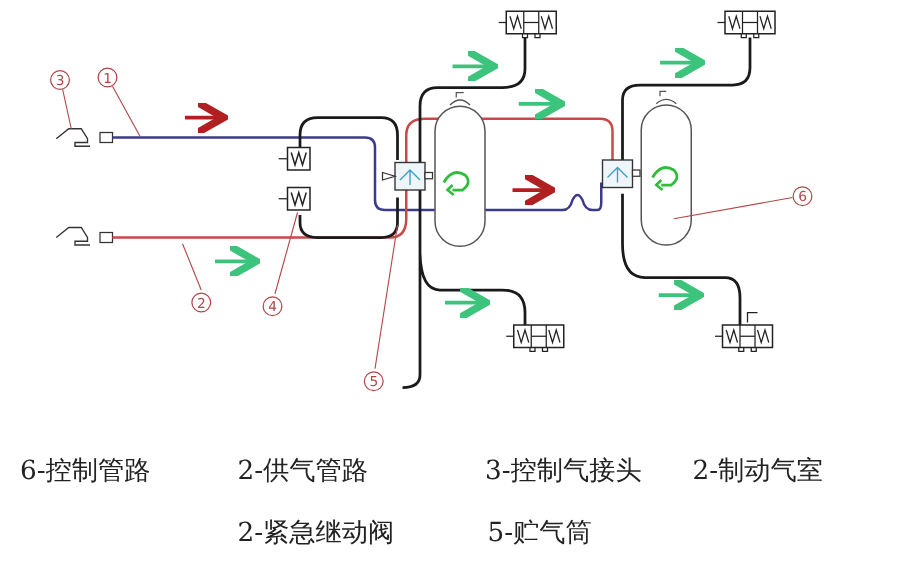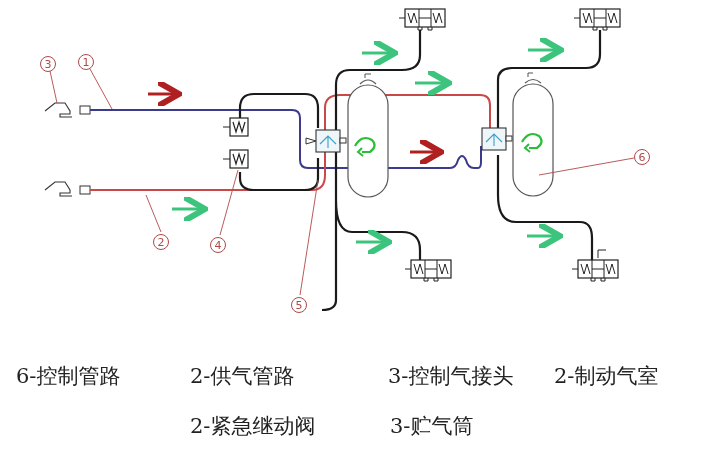--- a/index.html
+++ b/index.html
@@ -154,14 +154,14 @@
 </svg>
 
 <div class="legend" style="top:362px;">
   <span style="left:16px;">6-控制管路</span>
   <span style="left:190px;">2-供气管路</span>
   <span style="left:366px;margin-left:22px;">3-控制气接头</span>
   <span style="left:554px;">2-制动气室</span>
 </div>
 <div class="legend" style="top:412px;">
   <span style="left:190px;">2-紧急继动阀</span>
-  <span style="left:390px;">3-贮气筒</span>
+  <span style="left:390px;">5-贮气筒</span>
 </div>
 
 </body></html>

